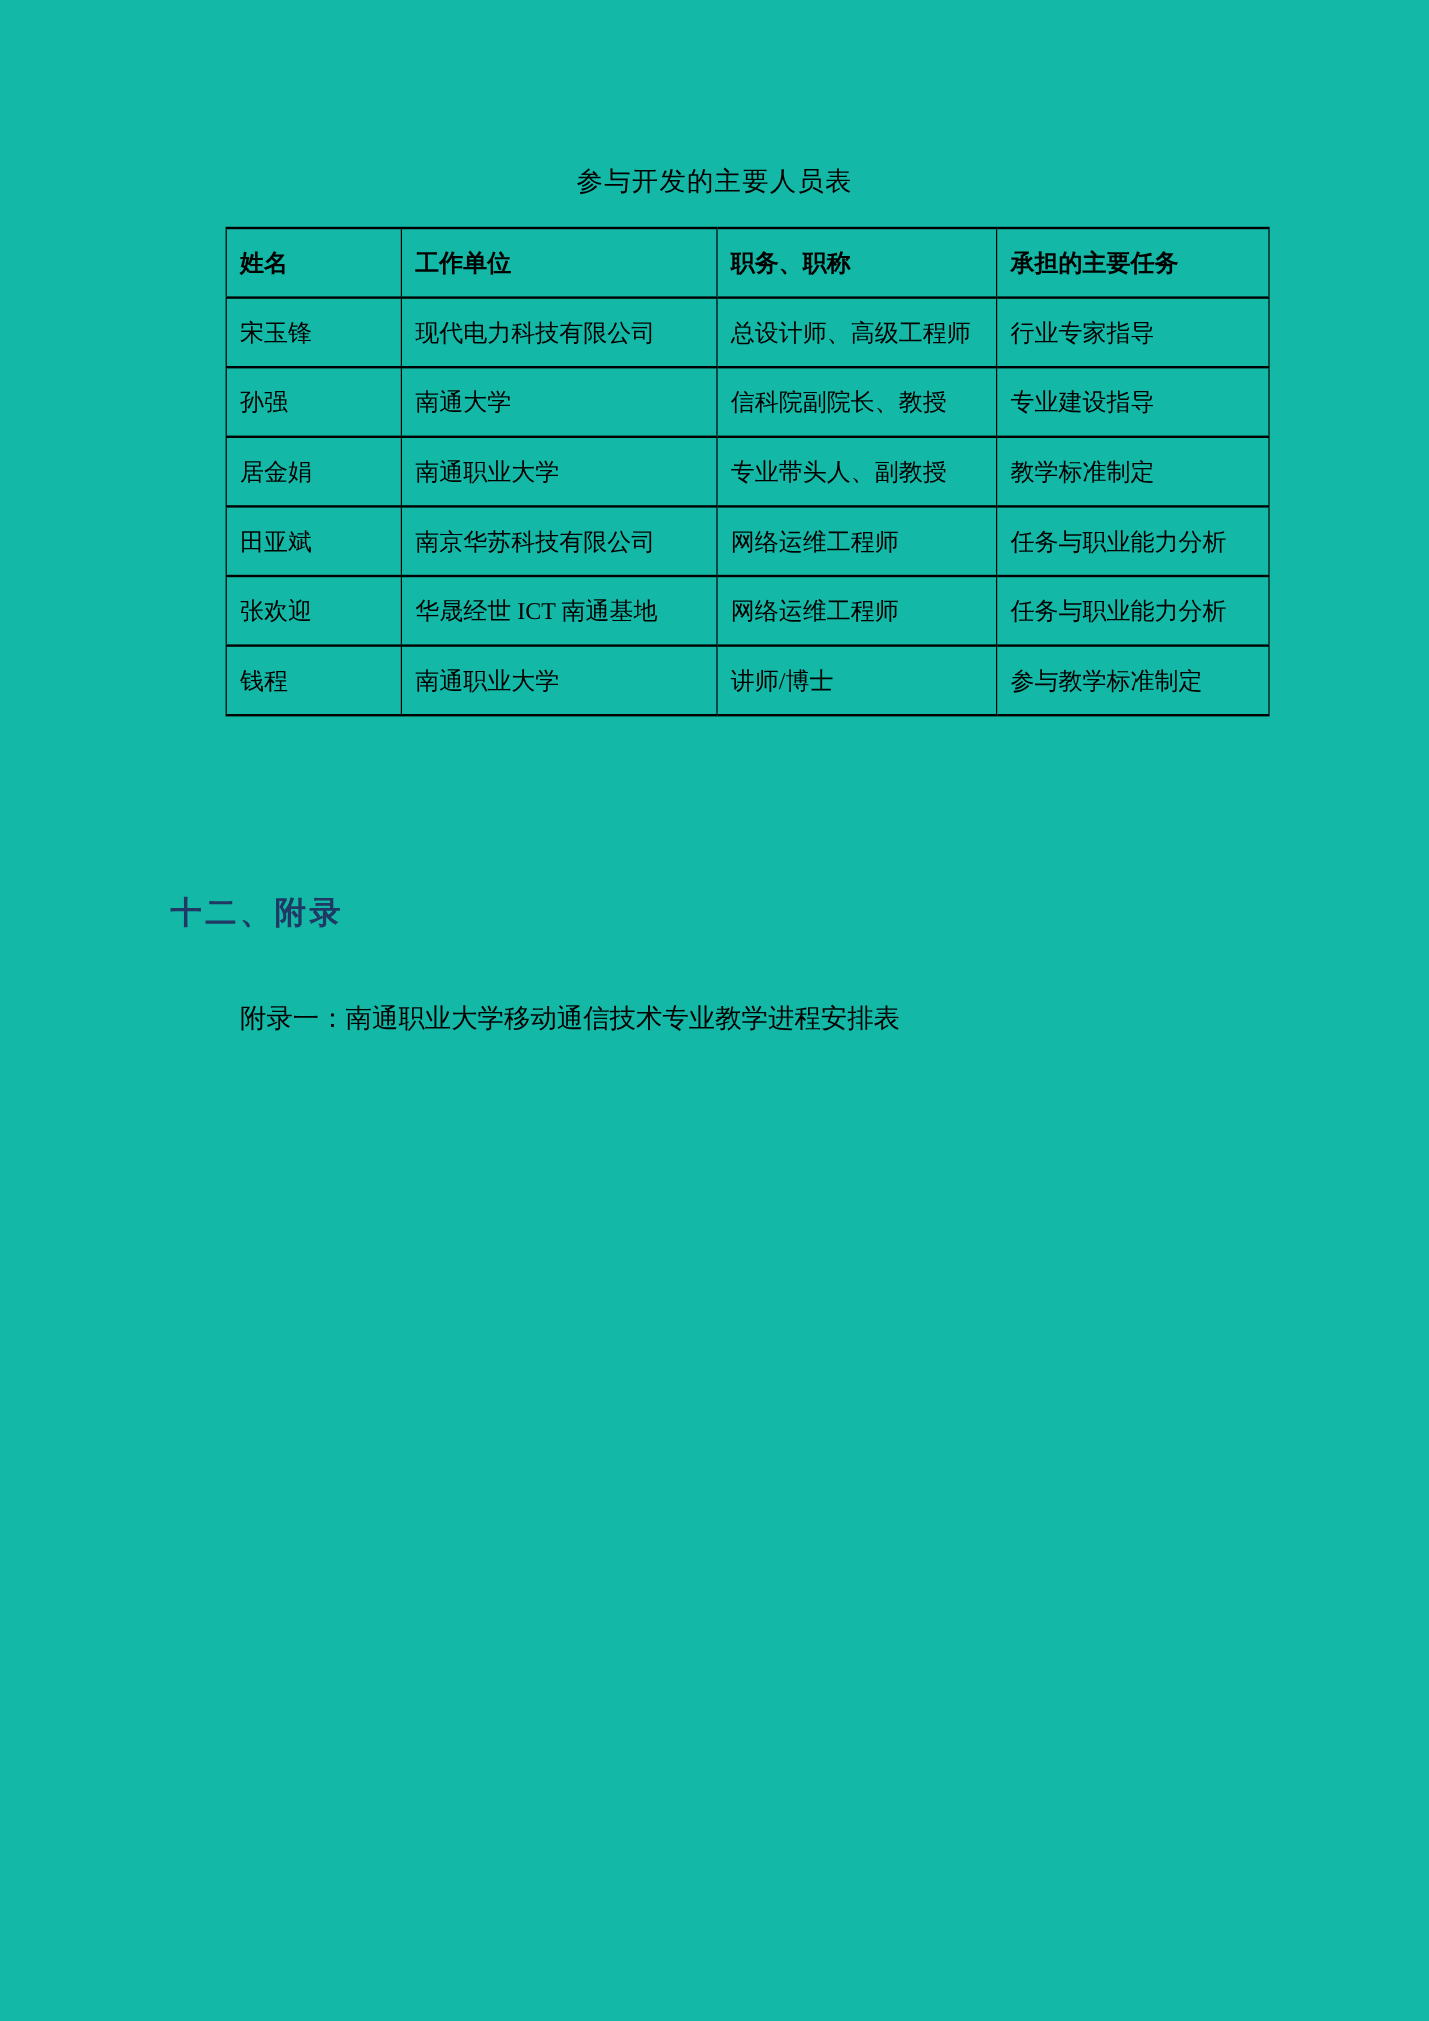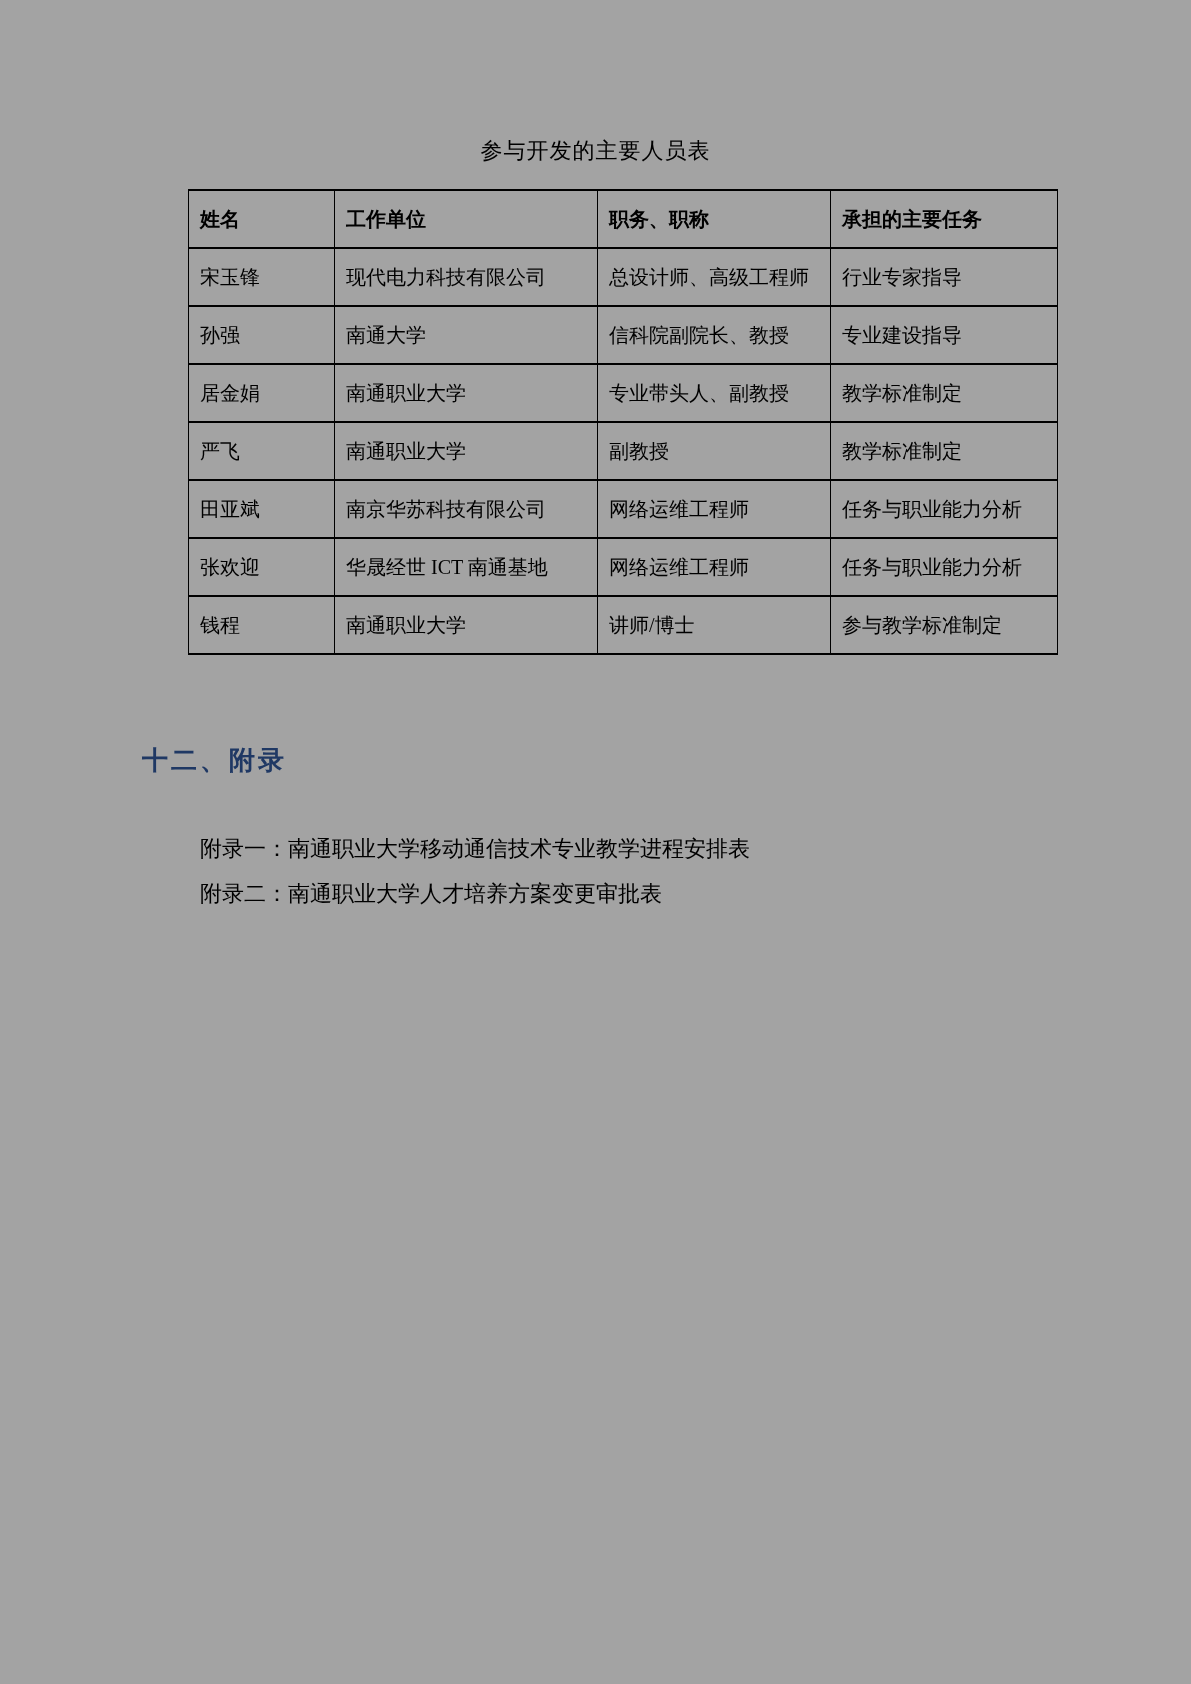--- a/index.html
+++ b/index.html
@@ -4,21 +4,21 @@
 <style>
   html, body {
     margin: 0;
     padding: 0;
     background: #ffffff;
   }
   .page {
     position: relative;
     width: 1191px;
     height: 1684px;
-    background: #a3a3a3;
+    background: #14b8a6;
     font-family: "Liberation Serif", "DejaVu Serif", serif;
     color: #000000;
     overflow: hidden;
   }
   .table-title {
     position: absolute;
     top: 136px;
     left: 0;
     width: 100%;
     text-align: center;
@@ -116,26 +116,20 @@
         <td>信科院副院长、教授</td>
         <td>专业建设指导</td>
       </tr>
       <tr>
         <td>居金娟</td>
         <td>南通职业大学</td>
         <td>专业带头人、副教授</td>
         <td>教学标准制定</td>
       </tr>
       <tr>
-        <td>严飞</td>
-        <td>南通职业大学</td>
-        <td>副教授</td>
-        <td>教学标准制定</td>
-      </tr>
-      <tr>
         <td>田亚斌</td>
         <td>南京华苏科技有限公司</td>
         <td>网络运维工程师</td>
         <td>任务与职业能力分析</td>
       </tr>
       <tr>
         <td>张欢迎</td>
         <td>华晟经世 ICT 南通基地</td>
         <td>网络运维工程师</td>
         <td>任务与职业能力分析</td>
@@ -146,16 +140,15 @@
         <td>讲师/博士</td>
         <td>参与教学标准制定</td>
       </tr>
     </tbody>
   </table>
 
   <div class="section-heading">十二、附录</div>
 
   <div class="appendix-list">
     <div class="appendix-line">附录一：南通职业大学移动通信技术专业教学进程安排表</div>
-    <div class="appendix-line">附录二：南通职业大学人才培养方案变更审批表</div>
   </div>
 
 </div>
 
 </body></html>

